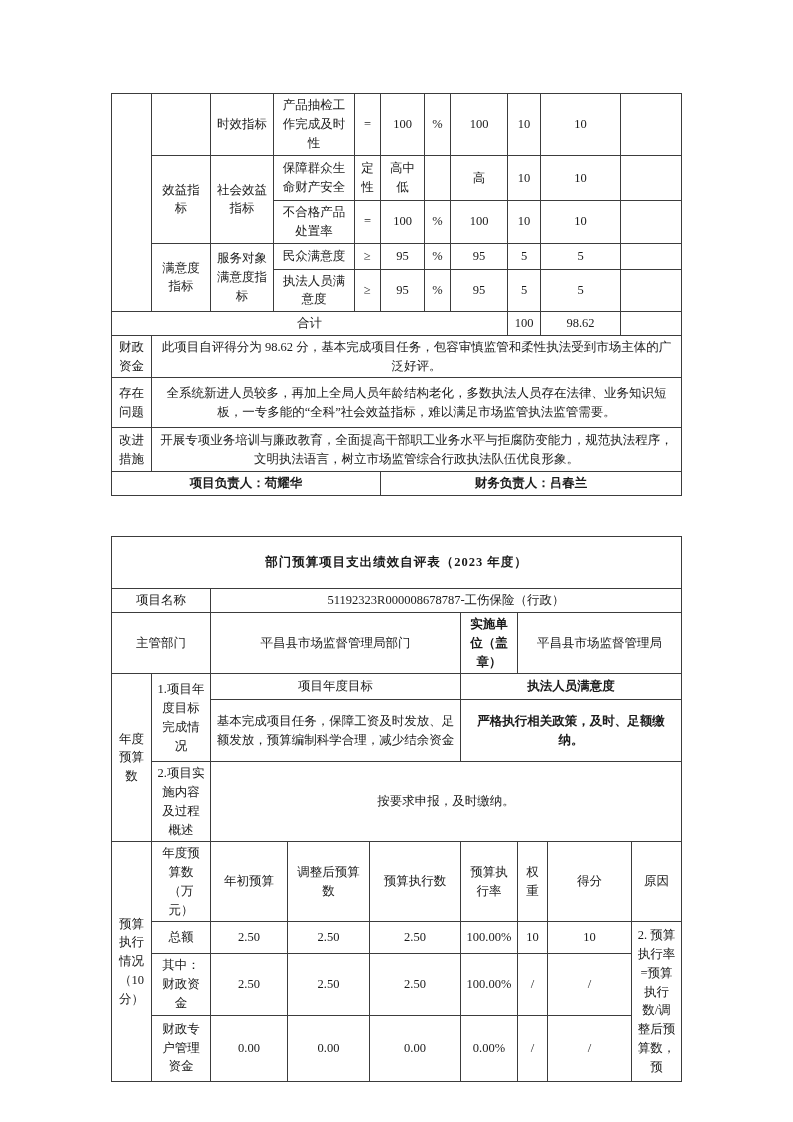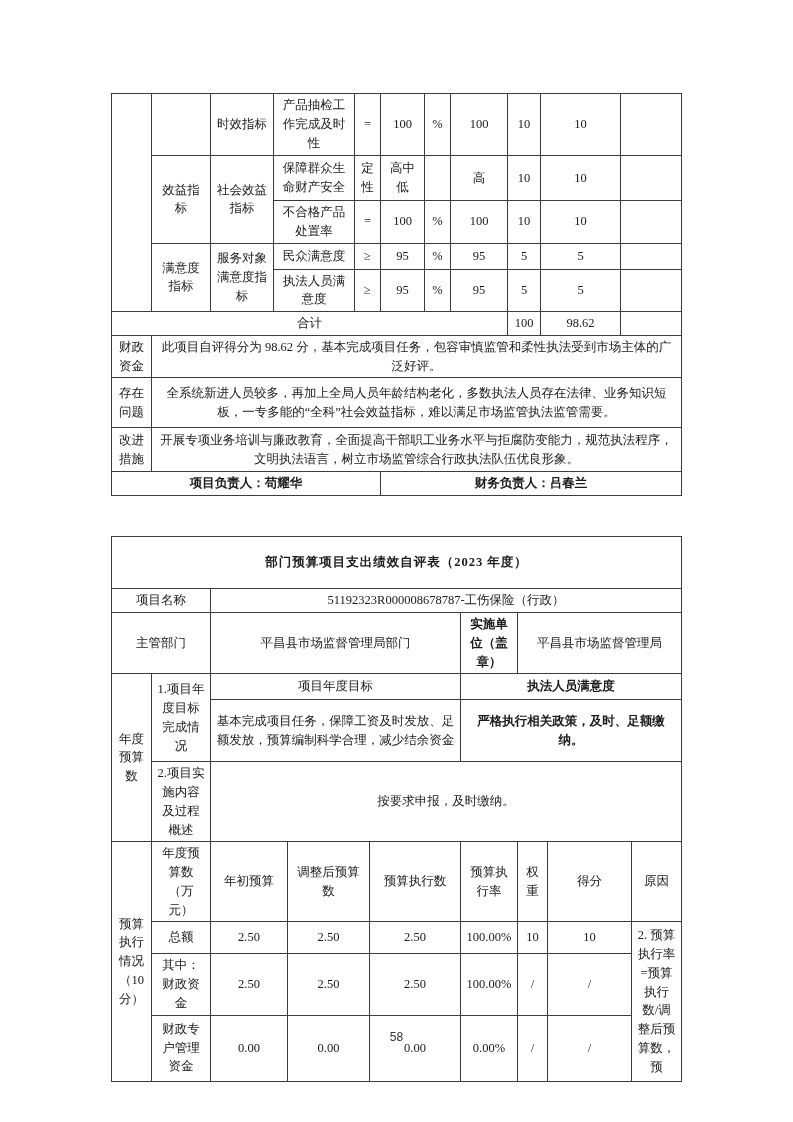--- a/index.html
+++ b/index.html
@@ -205,14 +205,13 @@
       <td>0.00</td>
       <td>0.00</td>
       <td>0.00</td>
       <td>0.00%</td>
       <td>/</td>
       <td>/</td>
     </tr>
   </tbody>
     </table>
 
-  <div class="footer">58</div>
 </div>
 
 </body></html>

